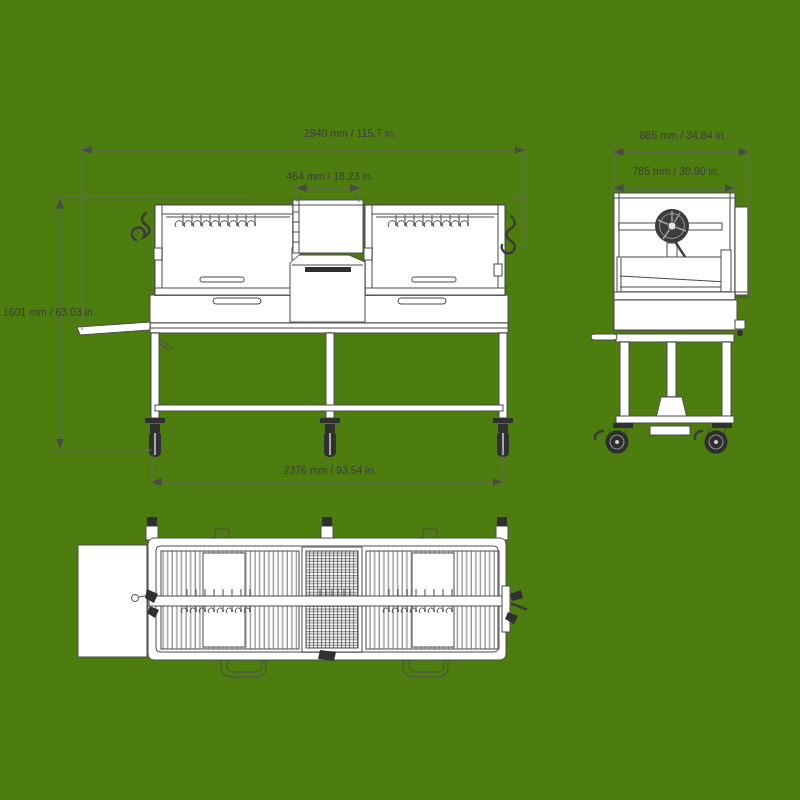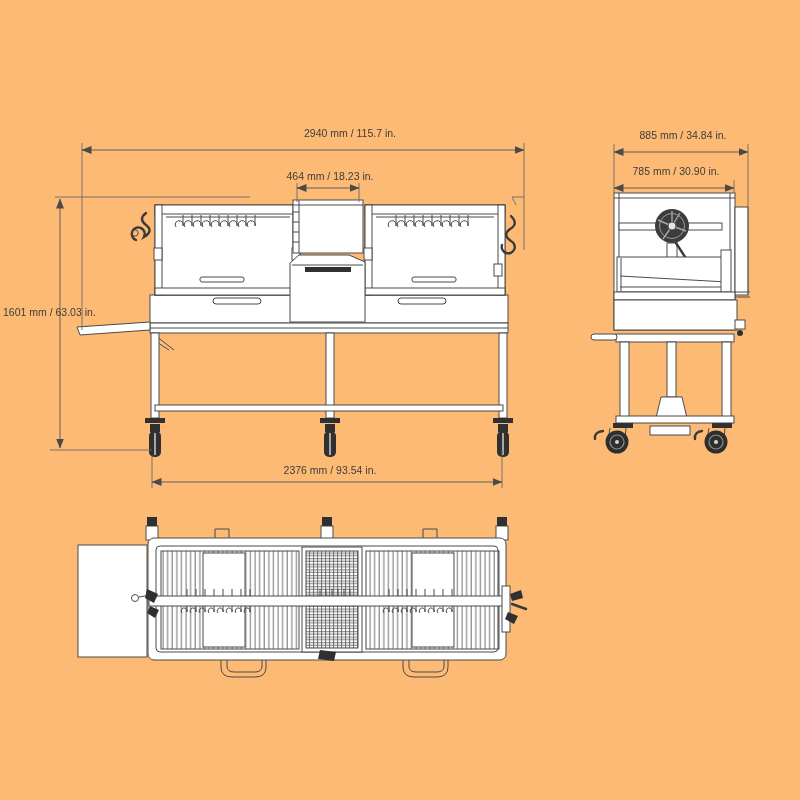--- a/index.html
+++ b/index.html
@@ -1,16 +1,16 @@
 <!DOCTYPE html>
 <html><head>
 <meta charset="utf-8">
 <style>
   html,body{margin:0;padding:0;background:#fff;}
-  .stage{position:relative;width:800px;height:800px;background:#fdba74;overflow:hidden;
+  .stage{position:relative;width:800px;height:800px;background:#4d7c0f;overflow:hidden;
          font-family:"Liberation Sans",sans-serif;}
   svg{position:absolute;left:0;top:0;}
   .s  {stroke:#4a4a4a;stroke-width:1;fill:none;}
   .sw {stroke:#4a4a4a;stroke-width:1;fill:#fff;}
   .s2 {stroke:#3a3a3a;stroke-width:2.4;fill:none;stroke-linecap:round;}
   .d  {fill:#303030;stroke:none;}
   .dim{stroke:#5f5f5f;stroke-width:1;fill:none;}
   .ext{stroke:#6a6a6a;stroke-width:0.9;fill:none;}
   text.lbl{font:10.5px "Liberation Sans",sans-serif;fill:#3d3d3d;}
 </style>

